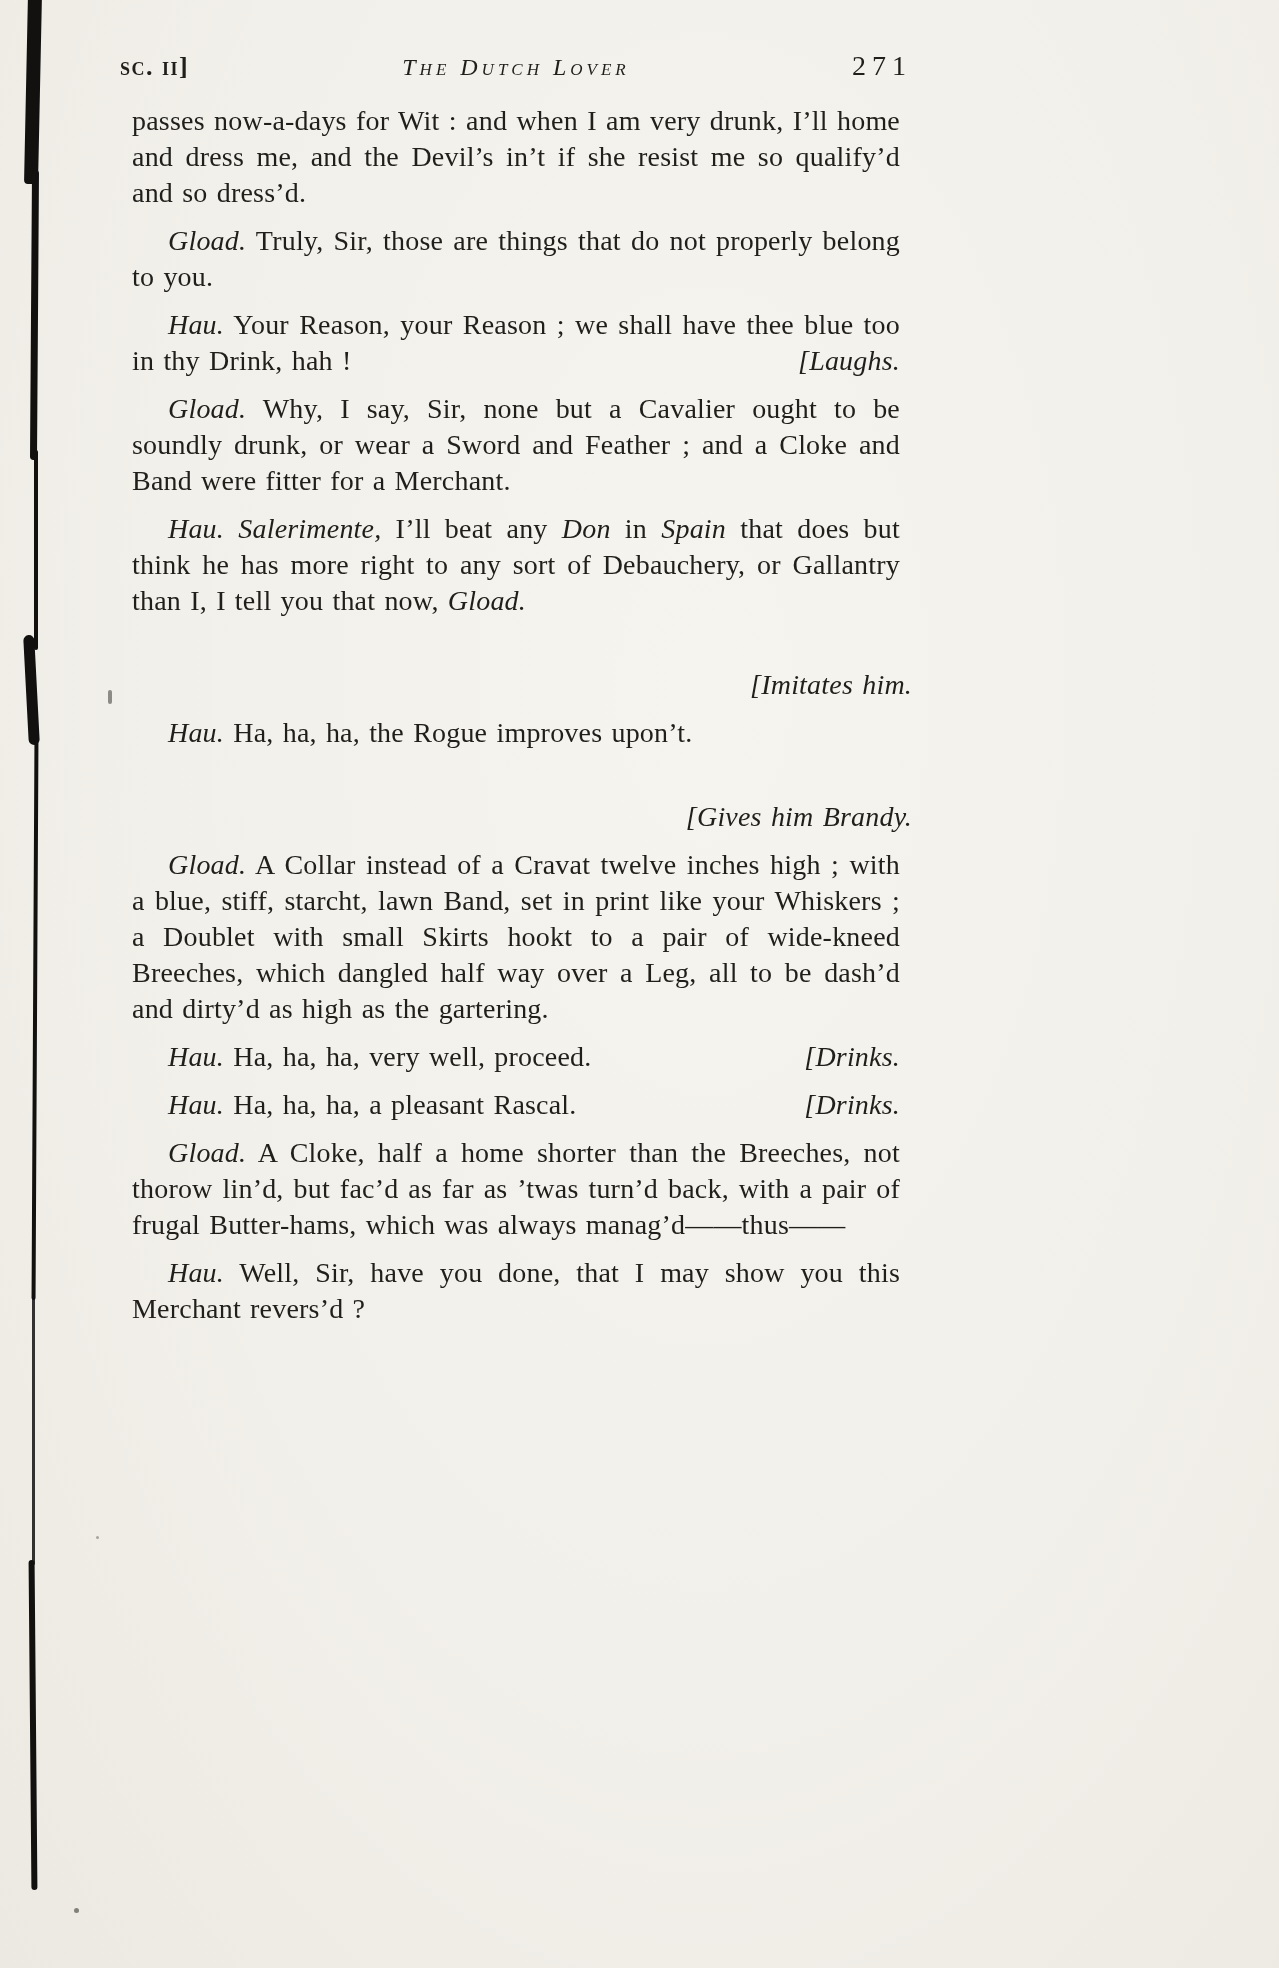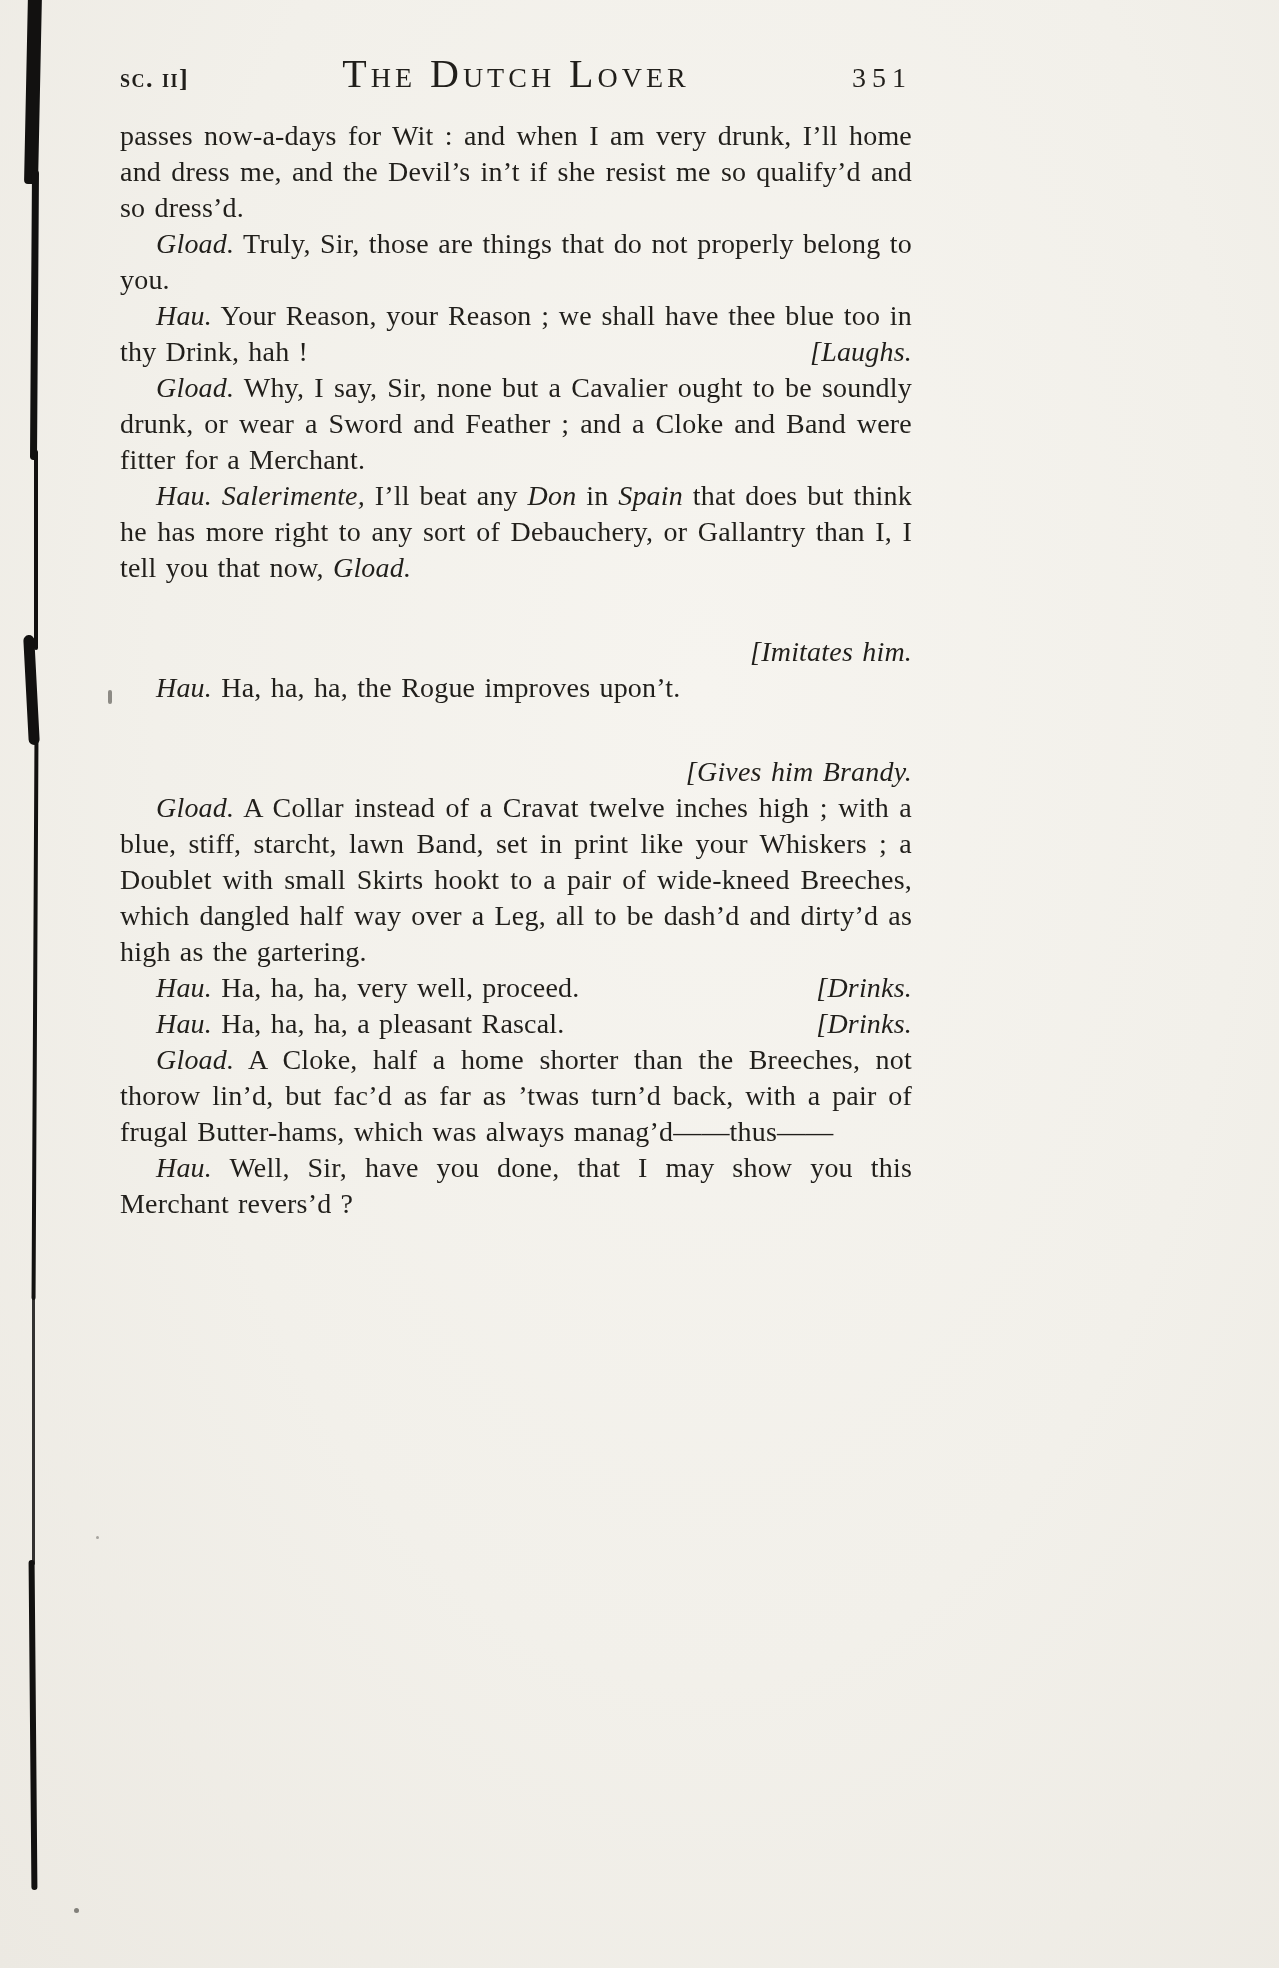--- a/index.html
+++ b/index.html
@@ -47,40 +47,41 @@
   }
   .scene-label {
     flex: 1;
     font-variant: small-caps;
     font-size: 26px;
     letter-spacing: 1.5px;
     font-weight: bold;
   }
   .running-title {
     font-variant: small-caps;
-    font-size: 40px;
+    font-size: 24px;
     letter-spacing: 4px;
     white-space: nowrap;
+    font-style: italic;
   }
   .page-number {
     flex: 1;
     text-align: right;
     font-size: 28px;
     letter-spacing: 6px;
   }
 
   .text-block {
     font-size: 28px;
     line-height: 36px;
     text-align: justify;
     letter-spacing: 0.2px;
     word-spacing: 2px;
   }
   .text-block p.para {
-    margin: 0;
+    margin: 12px;
     position: relative;
   }
   .text-block p.para.indent { text-indent: 36px; }
   .it { font-style: italic; }
   .direction-line {
     text-align: right;
     font-style: italic;
     line-height: 36px;
     margin-top: 48px;
   }
@@ -108,21 +109,21 @@
     <div class="speck s1"></div>
     <div class="speck s2"></div>
     <div class="speck s3"></div>
   </div>
 
   <div class="content">
 
     <header class="page-header">
       <span class="scene-label">sc. ii]</span>
       <span class="running-title">The Dutch Lover</span>
-      <span class="page-number">351</span>
+      <span class="page-number">271</span>
     </header>
 
     <main class="text-block" id="text-block">
         <p class="para"><span class="rm">passes now-a-days for Wit : and when I am very drunk, I’ll home and dress me, and the Devil’s in’t if she resist me so qualify’d and so dress’d.</span></p>
         <p class="para indent"><span class="it">Gload.</span><span class="rm"> Truly, Sir, those are things that do not properly belong to you.</span></p>
         <p class="para indent"><span class="it">Hau.</span><span class="rm"> Your Reason, your Reason ; we shall have thee blue too in thy Drink, hah !</span><span class="inline-direction">[Laughs.</span></p>
         <p class="para indent"><span class="it">Gload.</span><span class="rm"> Why, I say, Sir, none but a Cavalier ought to be soundly drunk, or wear a Sword and Feather ; and a Cloke and Band were fitter for a Merchant.</span></p>
         <p class="para indent"><span class="it">Hau. Salerimente,</span><span class="rm"> I’ll beat any </span><span class="it">Don</span><span class="rm"> in </span><span class="it">Spain</span><span class="rm"> that does but think he has more right to any sort of Debauchery, or Gallantry than I, I tell you that now, </span><span class="it">Gload.</span></p>
         <div class="direction-line">[Imitates him.</div>
         <p class="para indent"><span class="it">Hau.</span><span class="rm"> Ha, ha, ha, the Rogue improves upon’t.</span></p>

